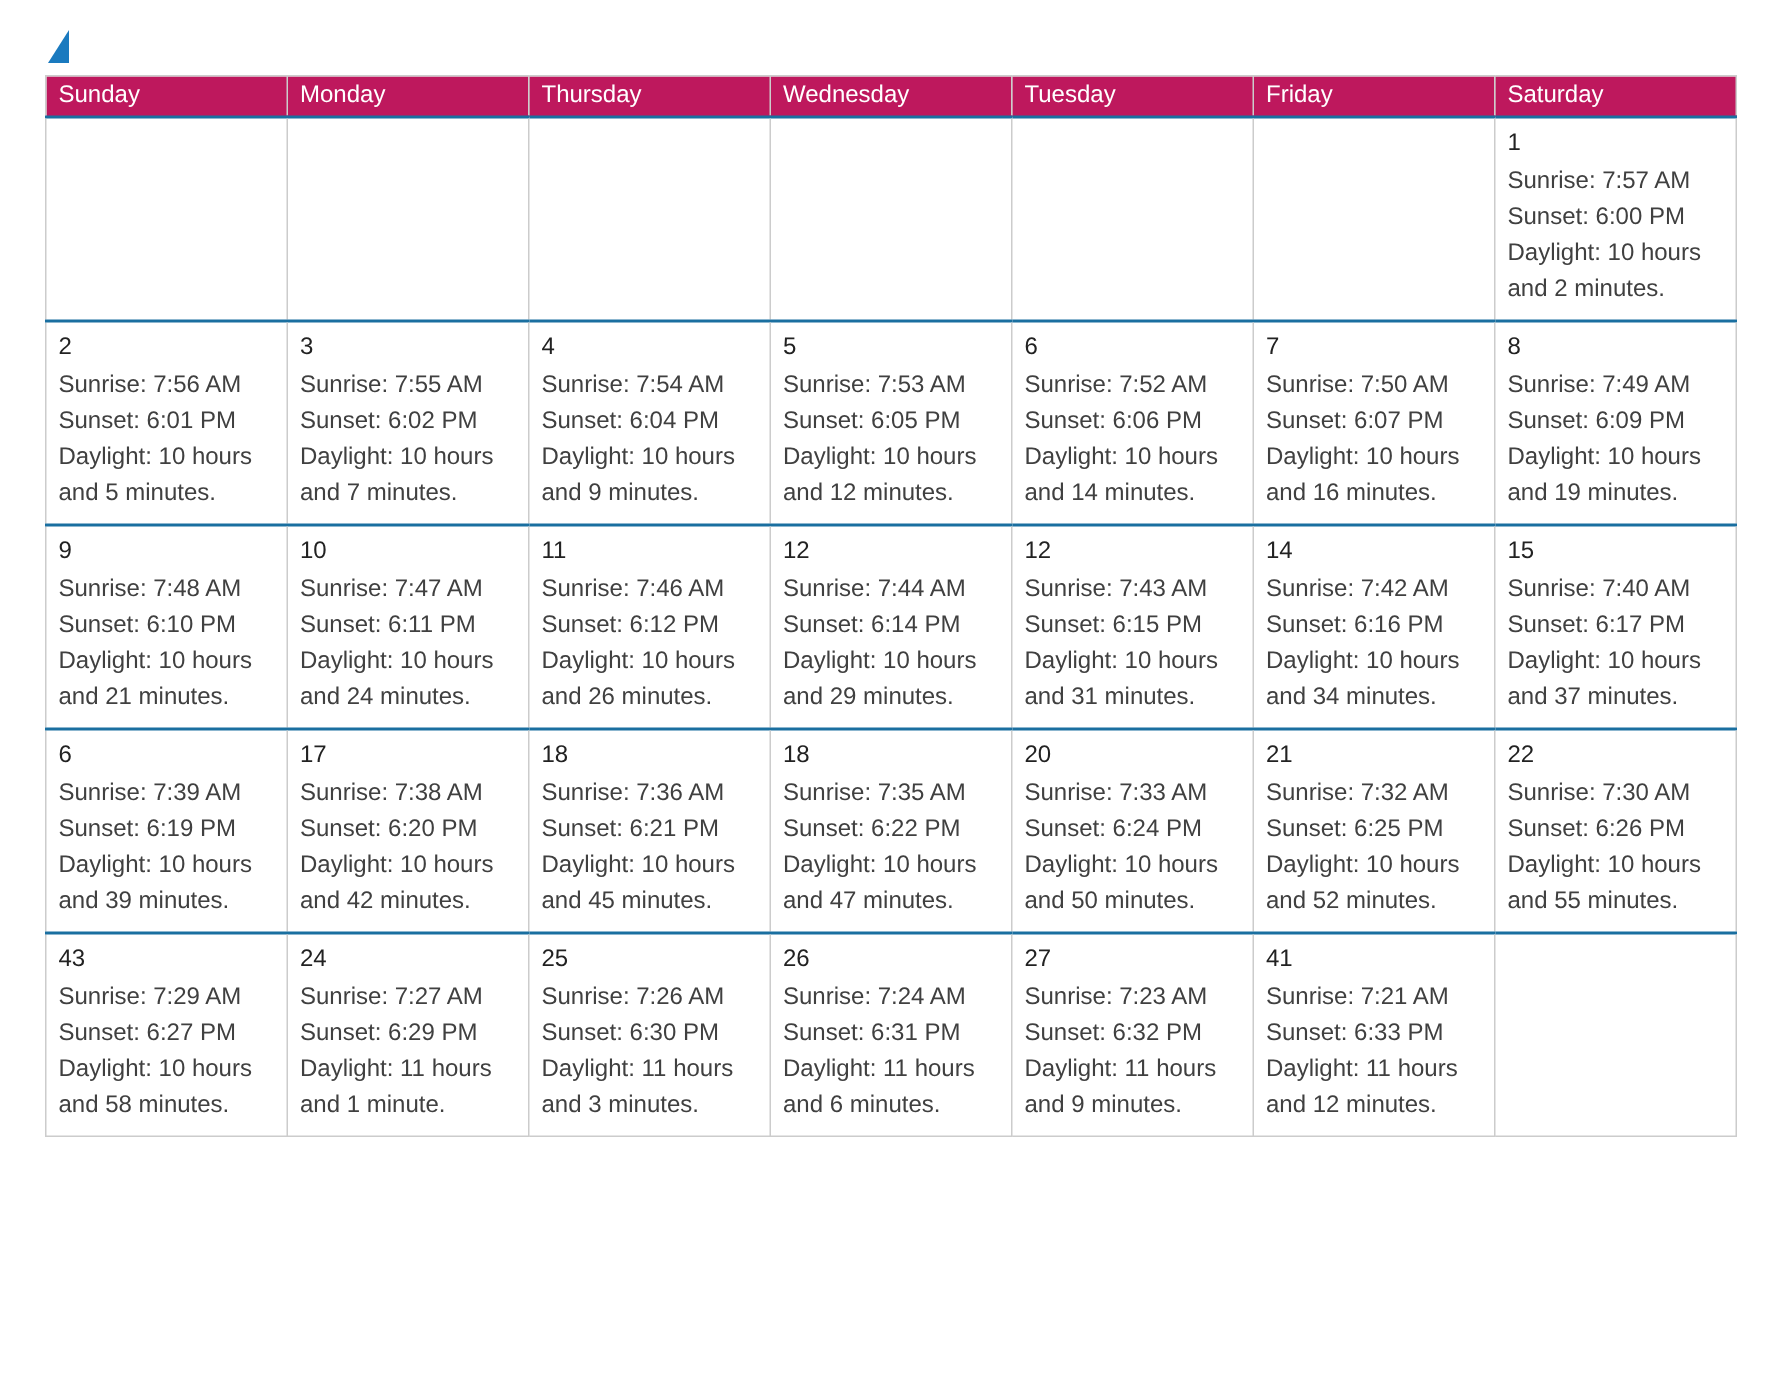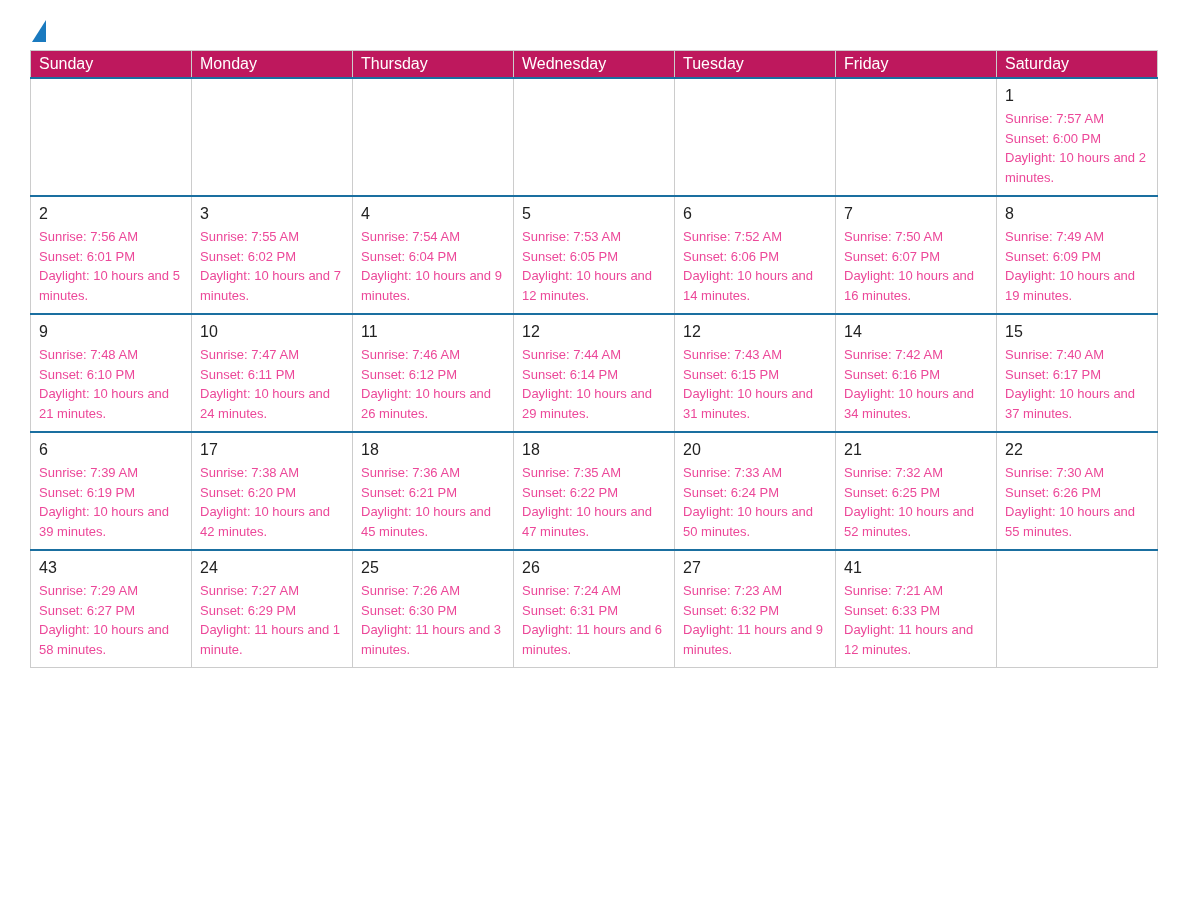--- a/index.html
+++ b/index.html
@@ -82,23 +82,23 @@
       border-top: 2px solid #1a6fa0;
     }
     .day-number {
       font-size: 16px;
       font-weight: normal;
       color: #222;
       display: block;
       margin-bottom: 4px;
     }
     .day-info {
-      font-size: 13px;
+      font-size: 16px;
       line-height: 1.5;
-      color: #ec4899;
+      color: #404040;
     }
     .empty-cell {
       background: #fff;
     }
     .logo-wrapper {
       display: flex;
       flex-direction: column;
     }
     .logo-line1 {
       display: flex;

